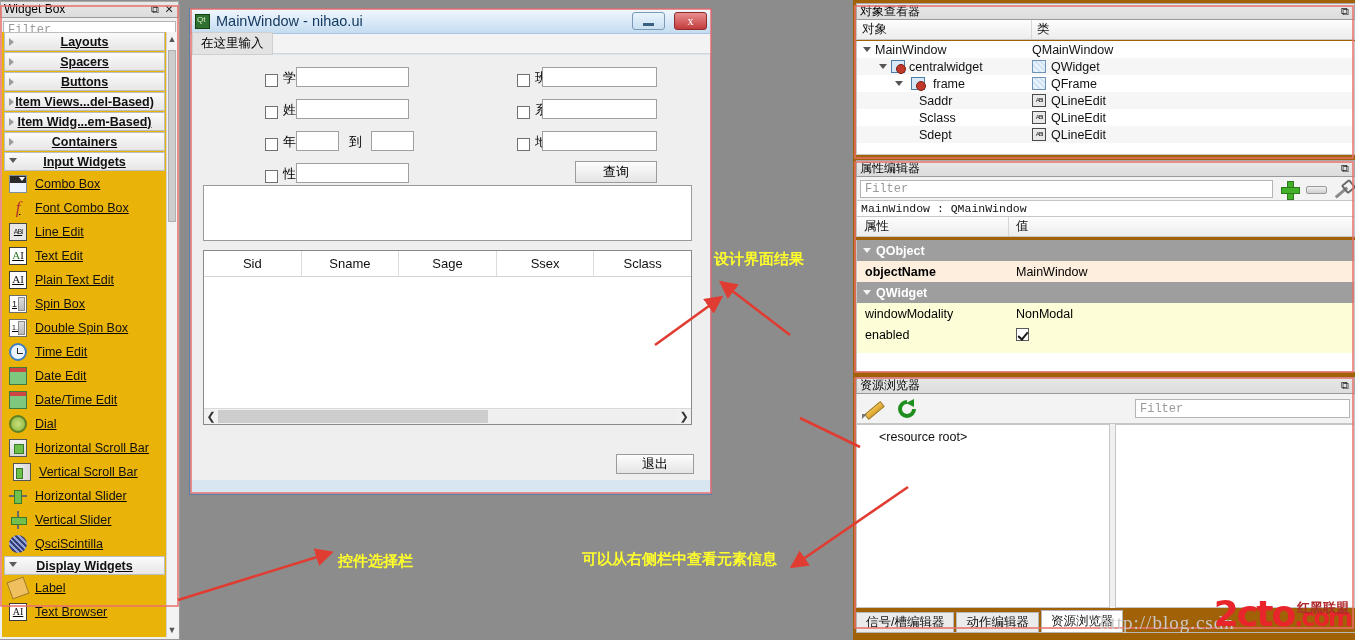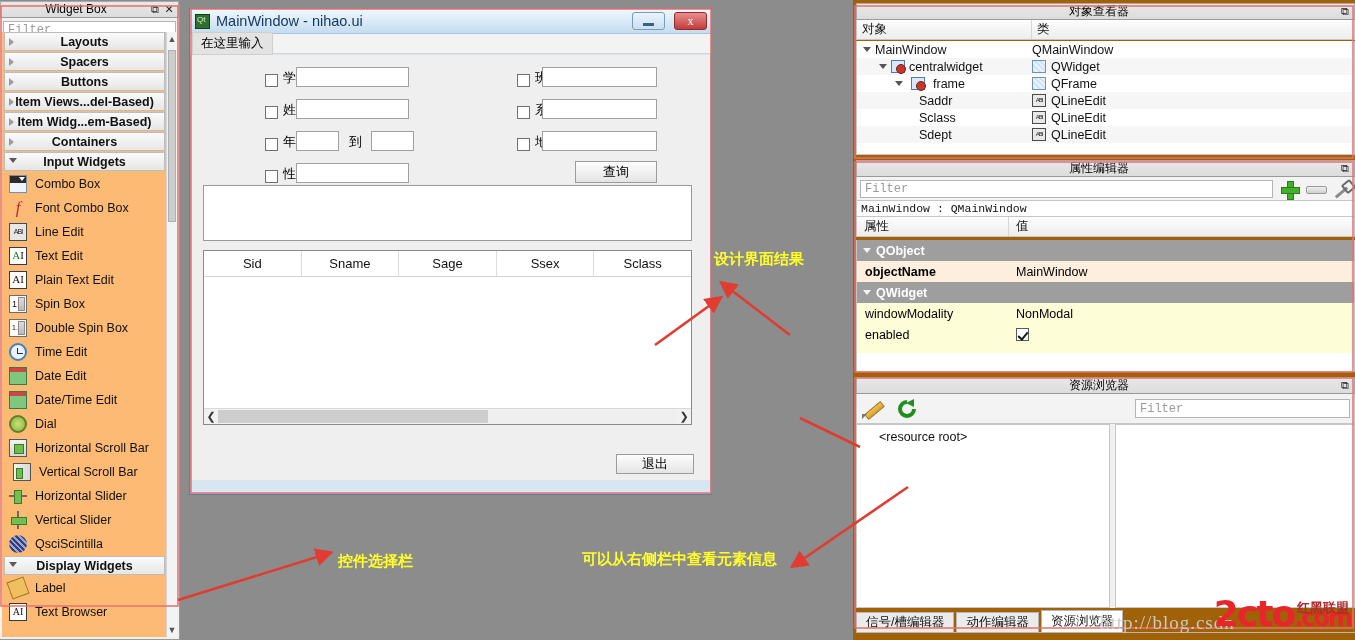--- a/index.html
+++ b/index.html
@@ -13,36 +13,36 @@
   }
   #root { position: relative; width: 1355px; height: 640px; background: #8c8c8c; }
 
   
   .dock-title {
     height: 17px; background: linear-gradient(#e8e8e8,#dcdcdc);
     border: 1px solid #a9a9a9; border-bottom: 1px solid #9a9a9a;
     display: flex; align-items: center; padding: 0 2px 0 3px;
     font-size: 12px; color: #000; position: relative;
   }
-  .dock-title .t { flex: 1; line-height: 15px; text-align: center; }
+  .dock-title .t { flex: 1; line-height: 15px; }
   .dock-btn { width: 14px; height: 14px; display:flex; align-items:center; justify-content:center;
               font-size: 11px; color:#222; cursor: default; }
 
   
   #widgetbox {
     position: absolute; left: 0; top: 5px; width: 180px; height: 635px;
     background: #f0f0f0; border: 1px solid #999; border-left: none;
   }
   #wb-filter {
     margin: 3px 3px 2px 3px; height: 18px; background: #fff;
     border: 1px solid #b4b4b4; display: flex; align-items: center;
     padding-left: 4px; color: #9a9a9a;
     font-family: "Liberation Mono","DejaVu Sans Mono", monospace; font-size: 12px;
   }
-  #wb-list { position: absolute; left:2px; top:26px; right: 2px; bottom: 2px; overflow: hidden; background:#fdba74; }
+  #wb-list { position: absolute; left:2px; top:26px; right: 2px; bottom: 2px; overflow: hidden; background:#eab308;text-decoration:underline; }
   .wb-group {
     height: 19px; margin: 0 12px 1px 2px;
     background: linear-gradient(#fbfbfb,#e6e6e6);
     border: 1px solid #bdbdbd;
     display: flex; align-items: center; justify-content: center;
     font-size: 12.5px; font-weight: 600; color: #111; position: relative;
   }
   .wb-group .arrow { position: absolute; left: 4px; top: 5px; width: 0; height: 0; }
   .arrow-right { border-left: 5px solid #9b9b9b; border-top: 4px solid transparent; border-bottom: 4px solid transparent; }
   .arrow-down  { border-top: 5px solid #5a5a5a; border-left: 4px solid transparent; border-right: 4px solid transparent; }

